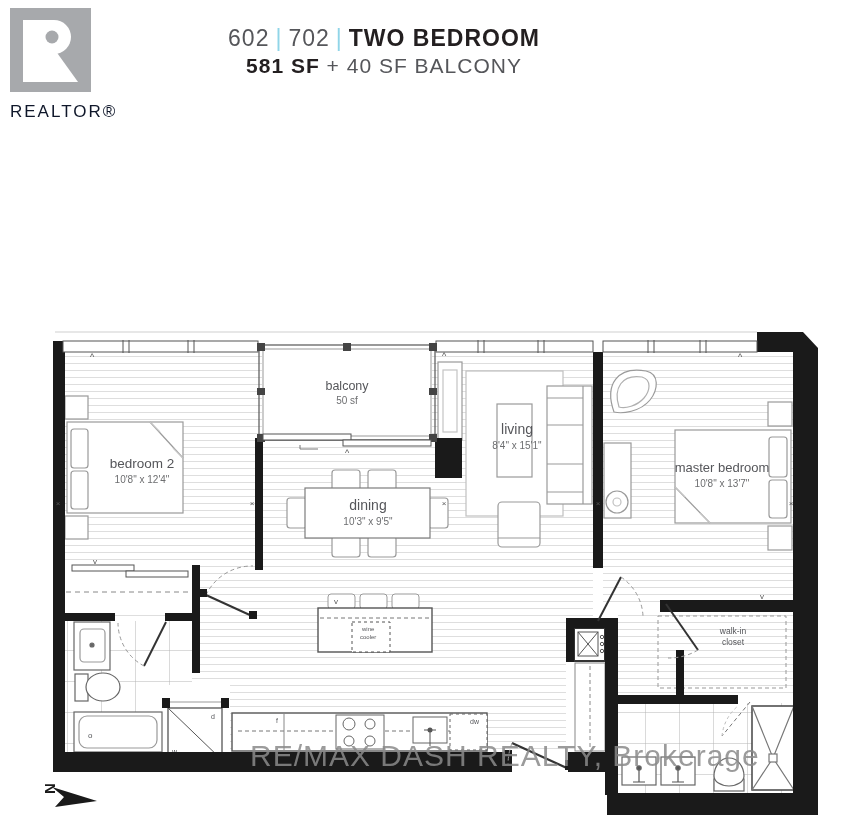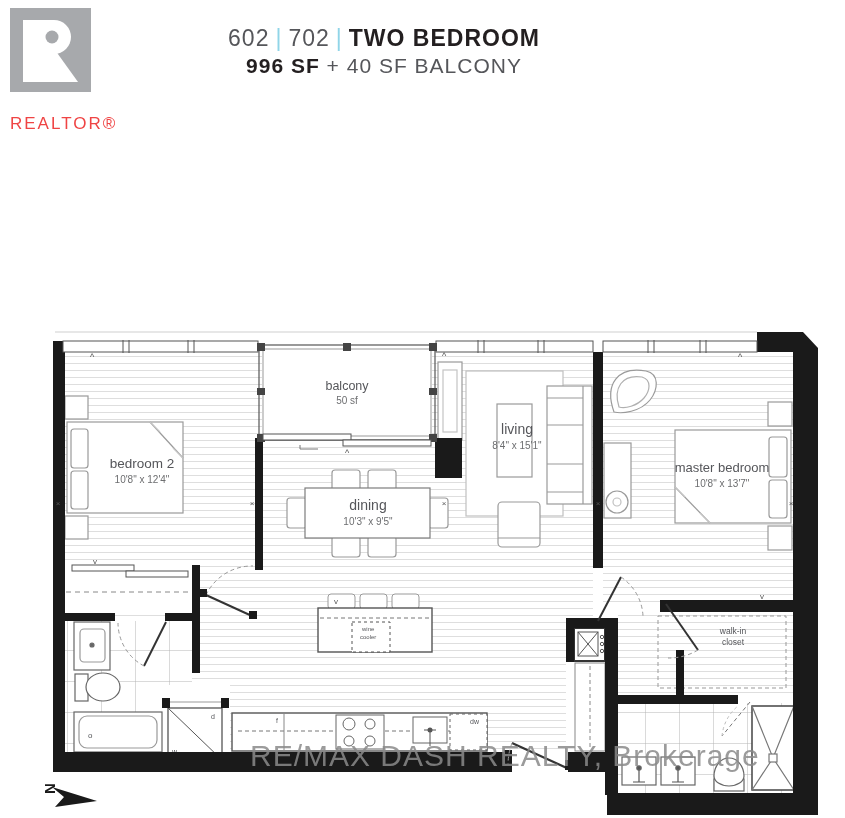--- a/index.html
+++ b/index.html
@@ -1,20 +1,20 @@
 <!DOCTYPE html>
 <html><head>
 <meta charset="utf-8">
 <style>
   html,body{margin:0;padding:0;background:#ffffff;}
   #canvas{position:relative;width:845px;height:818px;background:#fff;overflow:hidden;
           font-family:"Liberation Sans", sans-serif;}
   
   #logo{position:absolute;left:10px;top:8px;width:110px;}
-  #logo-word{font-size:17px;letter-spacing:2px;color:#ef4444;margin-top:16px;}
+  #logo-word{font-size:17px;letter-spacing:2px;color:#0f172a;margin-top:4px;}
   #titles{position:absolute;left:0;top:24px;width:768px;text-align:center;line-height:1.25;}
   .t1{font-size:23px;color:#55565a;letter-spacing:1px;}
   .t1 .sep{color:#90d5e8;font-weight:300;padding:0 6px;}
   .t1 .bold{color:#231f20;font-weight:bold;}
   .t2{font-size:21px;color:#55565a;letter-spacing:1px;}
   .t2 .bold{color:#231f20;font-weight:bold;}
   #plan{position:absolute;left:0;top:0;}
   svg text{font-family:"Liberation Sans", sans-serif;}
 </style>
 </head>
@@ -28,21 +28,21 @@
       <rect x="13" y="12" width="14" height="62" fill="#fff"></rect>
       <path d="M27,12 h17 a17,17 0 0 1 0,34 h-17 z" fill="#fff"></path>
       <circle cx="42" cy="29" r="6.5" fill="#a7a9ac"></circle>
       <polygon points="27,42 45,42 68,74 27,74" fill="#fff"></polygon>
     </svg>
     <div id="logo-word">REALTOR®</div>
   </div>
 
   <div id="titles">
     <div class="t1"><span>602</span><span class="sep">|</span><span>702</span><span class="sep">|</span><span class="bold">TWO BEDROOM</span></div>
-    <div class="t2"><span class="bold">996 SF</span><span> + 40 SF BALCONY</span></div>
+    <div class="t2"><span class="bold">581 SF</span><span> + 40 SF BALCONY</span></div>
   </div>
 
   <svg id="plan" width="845" height="818" viewBox="0 0 845 818">
     <defs>
       <pattern id="wood" width="10" height="7" patternUnits="userSpaceOnUse">
         <rect width="10" height="7" fill="#ffffff"></rect>
         <line x1="0" y1="6.5" x2="10" y2="6.5" stroke="#dedede" stroke-width="1"></line>
       </pattern>
       <pattern id="tile" width="34" height="31" patternUnits="userSpaceOnUse">
         <rect width="34" height="31" fill="#ffffff"></rect>

